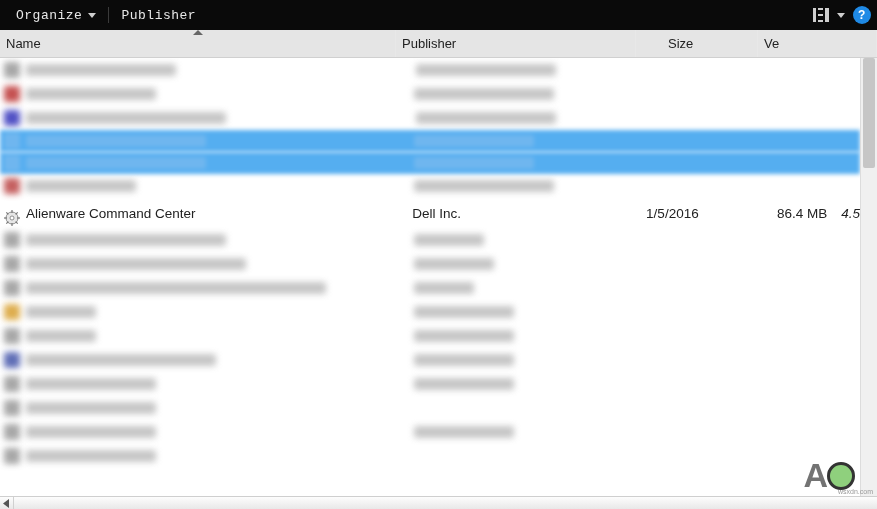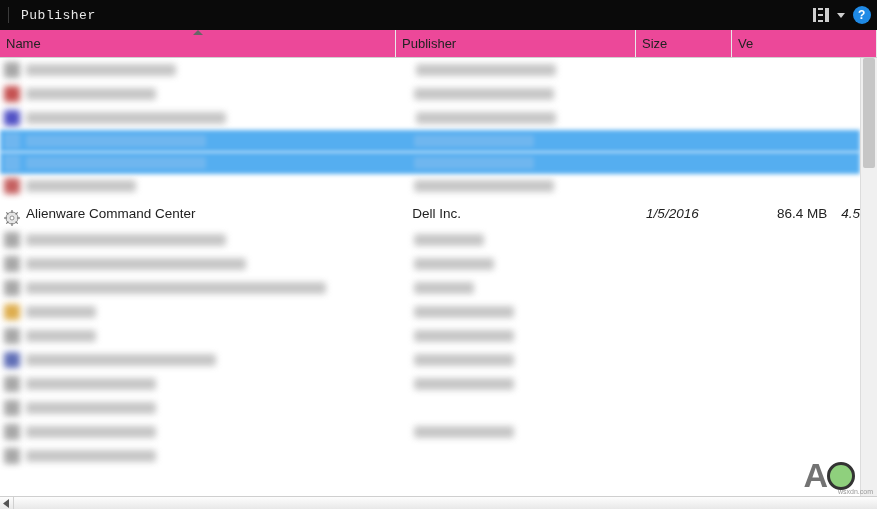--- a/index.html
+++ b/index.html
@@ -79,38 +79,38 @@
       align-items: center;
       justify-content: center;
       font-size: 12px;
       font-weight: bold;
       font-family: "Segoe UI", Arial, sans-serif;
     }
 
     
     .headers {
       height: 28px;
-      background: #ec4899;
+      background: #e5e5e5;
       border-bottom: 1px solid #d0d0d0;
       display: flex;
       position: relative;
       font-size: 13px;
       color: #222;
     }
     .hdr {
       display: flex;
       align-items: center;
       padding-left: 6px;
       position: relative;
       border-right: 1px solid #e8e8e8;
     }
     .hdr.name { width: 396px; }
     .hdr.publisher { width: 240px; text-align: center; }
     .hdr.installed { width: 104px; }
-    .hdr.size { width: 96px; justify-content: flex-start; }
+    .hdr.size { width: 96px; justify-content: flex-start; margin-left: 26px; }
     .hdr.version { flex: 1; }
     .sort-arrow {
       position: absolute;
       top: 0;
       left: 50%;
       transform: translateX(-50%);
       width: 0; height: 0;
       border-left: 5px solid transparent;
       border-right: 5px solid transparent;
       border-bottom: 5px solid #666;
@@ -130,21 +130,21 @@
       height: 100%;
     }
     .row {
       height: 24px;
       display: flex;
       align-items: center;
       position: relative;
     }
     .row .cell-name { width: 396px; padding-left: 26px; position: relative; }
     .row .cell-publisher { width: 240px; padding-left: 6px; margin-left: 20px; }
-    .row .cell-installed { width: 104px; padding-left: 6px; font-style: italic; }
+    .row .cell-installed { width: 104px; padding-left: 6px; }
     .row .cell-size { width: 96px; padding-right: 8px; text-align: right; }
     .row .cell-version { flex: 1; padding-left: 6px; font-style: italic; }
     .row .iconcell {
       position: absolute;
       left: 4px; top: 4px;
       width: 16px; height: 16px;
     }
 
     
     .blur-row {
@@ -233,20 +233,24 @@
       background:#8fd07d; border:3px solid #333;
       margin:0 -2px;
       position:relative;
     }
   </style>
 </head>
 <body>
 
 <div class="toolbar">
   <div class="toolbar-pad"></div>
+  <div class="tb-btn">
+    <span>Organize</span>
+    <span class="tb-chevron"></span>
+  </div>
   <div class="tb-sep"></div>
   <div class="tb-btn">
     <span>Publisher</span>
   </div>
   <div class="toolbar-right">
     <span class="view-icon"></span>
     <span class="tb-chevron"></span>
     <span class="help-icon">
       <span>?</span>
     </span>

